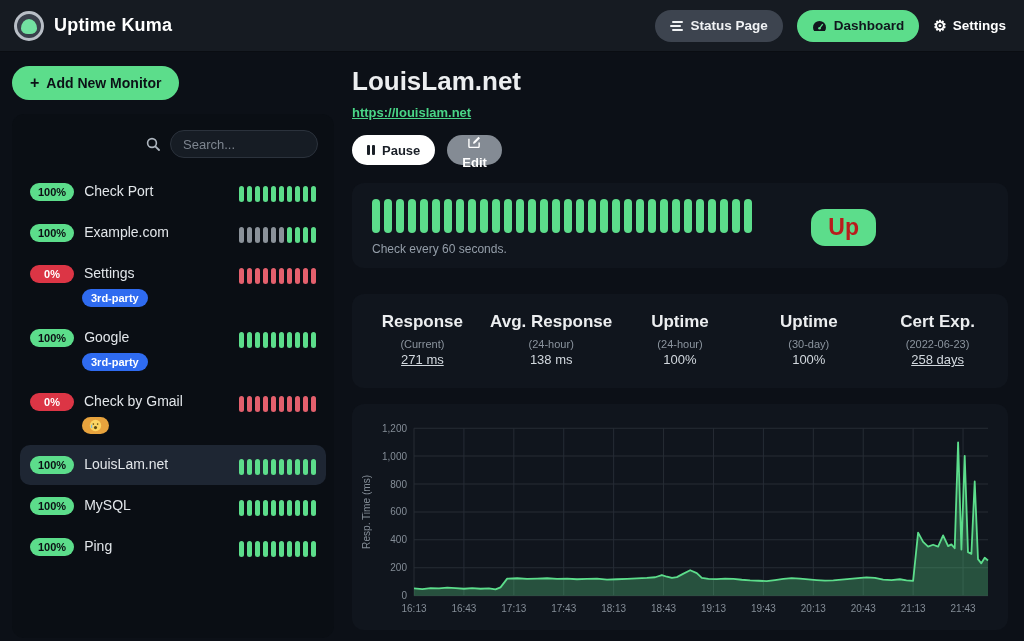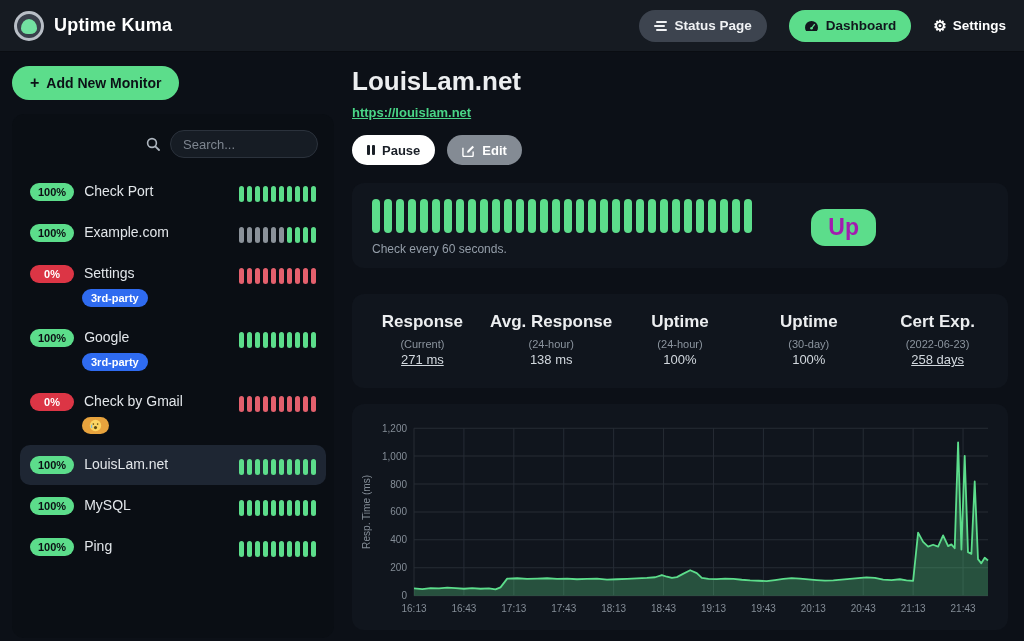--- a/index.html
+++ b/index.html
@@ -15,21 +15,21 @@
     justify-content:space-between; padding:0 18px 0 14px;
     border-bottom:1px solid #0a0d12;
   }
   .brand { display:flex; align-items:center; gap:10px; cursor:pointer; }
   .logo { width:30px; height:30px; border-radius:50%;
     background:#39404b; border:3px solid #b9bfc7;
     display:flex; align-items:center; justify-content:center; }
   .logo .blob { width:16px; height:15px; background:#72e2a1;
     border-radius:55% 55% 48% 48% / 70% 70% 38% 38%; margin-top:1px;}
   .brand-name { font-size:18px; font-weight:700; color:#ffffff; letter-spacing:.2px; }
-  .nav-right { display:flex; align-items:center; gap:22px; }
+  .nav-right { display:flex; align-items:center; gap:14px; }
   .pill {
     height:32px; border-radius:16px; display:inline-flex; align-items:center;
     gap:7px; padding:0 15px; font-size:13.5px; font-weight:600; cursor:pointer;
     border:none;
   }
   .pill-gray { background:#3d444f; color:#f0f2f4; }
   .pill-green { background:#5cdd8b; color:#11161d; }
   .nav-settings { display:inline-flex; align-items:center; gap:6px; color:#fff;
     font-size:13.5px; font-weight:600; cursor:pointer; }
   .gear { font-size:15px; line-height:1; }
@@ -72,32 +72,32 @@
   .beat { width:5px; height:16px; border-radius:2.5px; display:inline-block; }
   
   .title { font-size:26px; font-weight:700; color:#eceef0; margin:4px 0 6px 0; }
   .mon-url { color:#49d687; font-size:13px; font-weight:700;
     text-decoration:underline; cursor:pointer; display:inline-block; }
   .btn-row { margin-top:14px; display:flex; gap:12px; }
   .btn { display:inline-flex; align-items:center; gap:7px; height:30px;
     border-radius:15px; padding:0 15px; font-size:13px; font-weight:600;
     border:none; cursor:pointer; }
   .btn-pause { background:#ffffff; color:#1a1f27; }
-  .btn-edit { background:#848b94; color:#ffffff; }
+  .btn-edit { background:#848b94; color:#ffffff;flex-direction:column; }
   .btn-delete { background:#dc3545; color:#ffffff; }
   .pause-glyph { display:inline-flex; gap:2px; }
   .pause-glyph span { width:3px; height:10px; background:#1a1f27; border-radius:1px; }
   
   .panel { background:#10151d; border-radius:12px; }
   .hb-panel { margin-top:18px; padding:16px 20px 12px 20px;
     display:flex; justify-content:space-between; align-items:center; }
   .hb-bars { display:flex; gap:4px; }
   .hbeat { width:8px; height:34px; border-radius:4px; background:#5cdd8b; }
   .hb-caption { margin-top:9px; font-size:12px; color:#949ea9; }
-  .up-badge { background:#5cdd8b; color:#a21caf; font-size:23px; font-weight:700;
+  .up-badge { background:#5cdd8b; color:#b91c1c; font-size:23px; font-weight:700;
     padding:5px 17px; border-radius:14px; margin-right:112px; }
   .stats-panel { margin-top:26px; padding:18px 6px 20px 6px;
     display:grid; grid-template-columns:repeat(5,1fr); text-align:center; }
   .stat h4 { font-size:17px; font-weight:700; color:#eceef0; margin:0; }
   .stat .sub { font-size:11px; color:#8b949e; margin-top:6px; }
   .stat .val { font-size:13px; color:#d2d8de; margin-top:18px; }
   .stat .val.u { text-decoration:underline; cursor:pointer; }
   .chart-panel { margin-top:16px; padding:10px 4px 4px 4px; height:226px; }
   .chart-wrap { width:100%; height:100%; }
   svg text { font-family:"Liberation Sans", sans-serif; }

